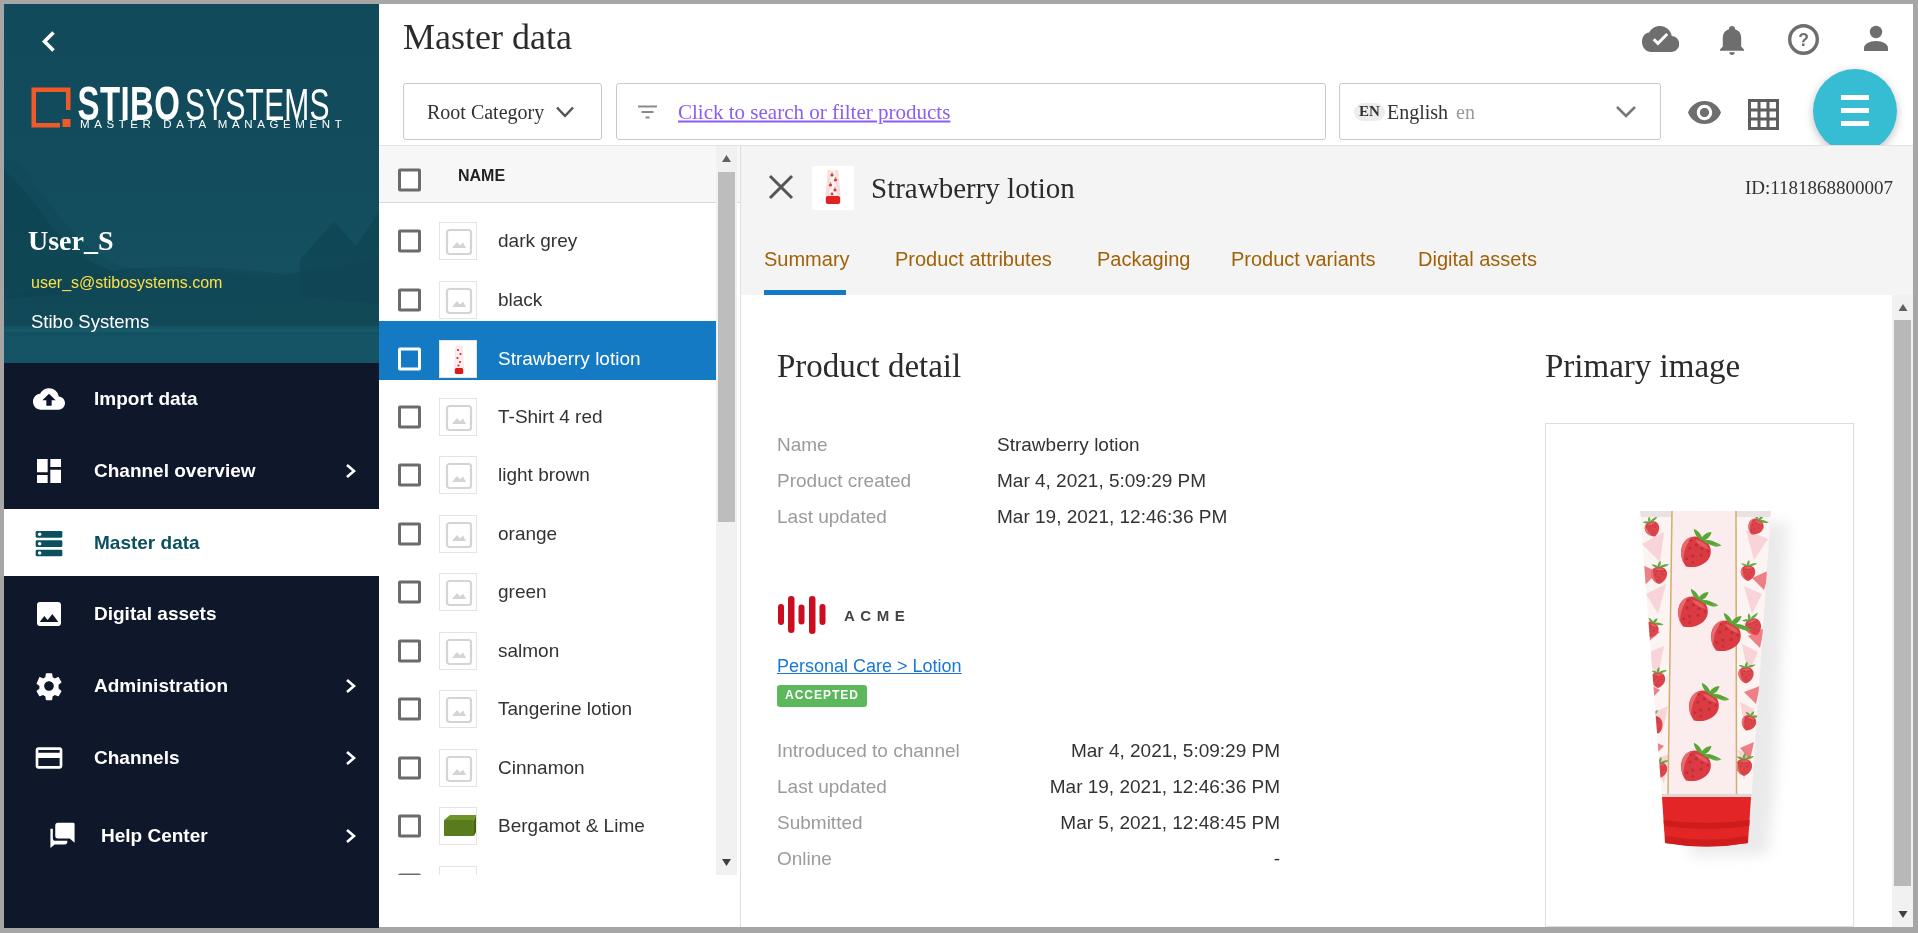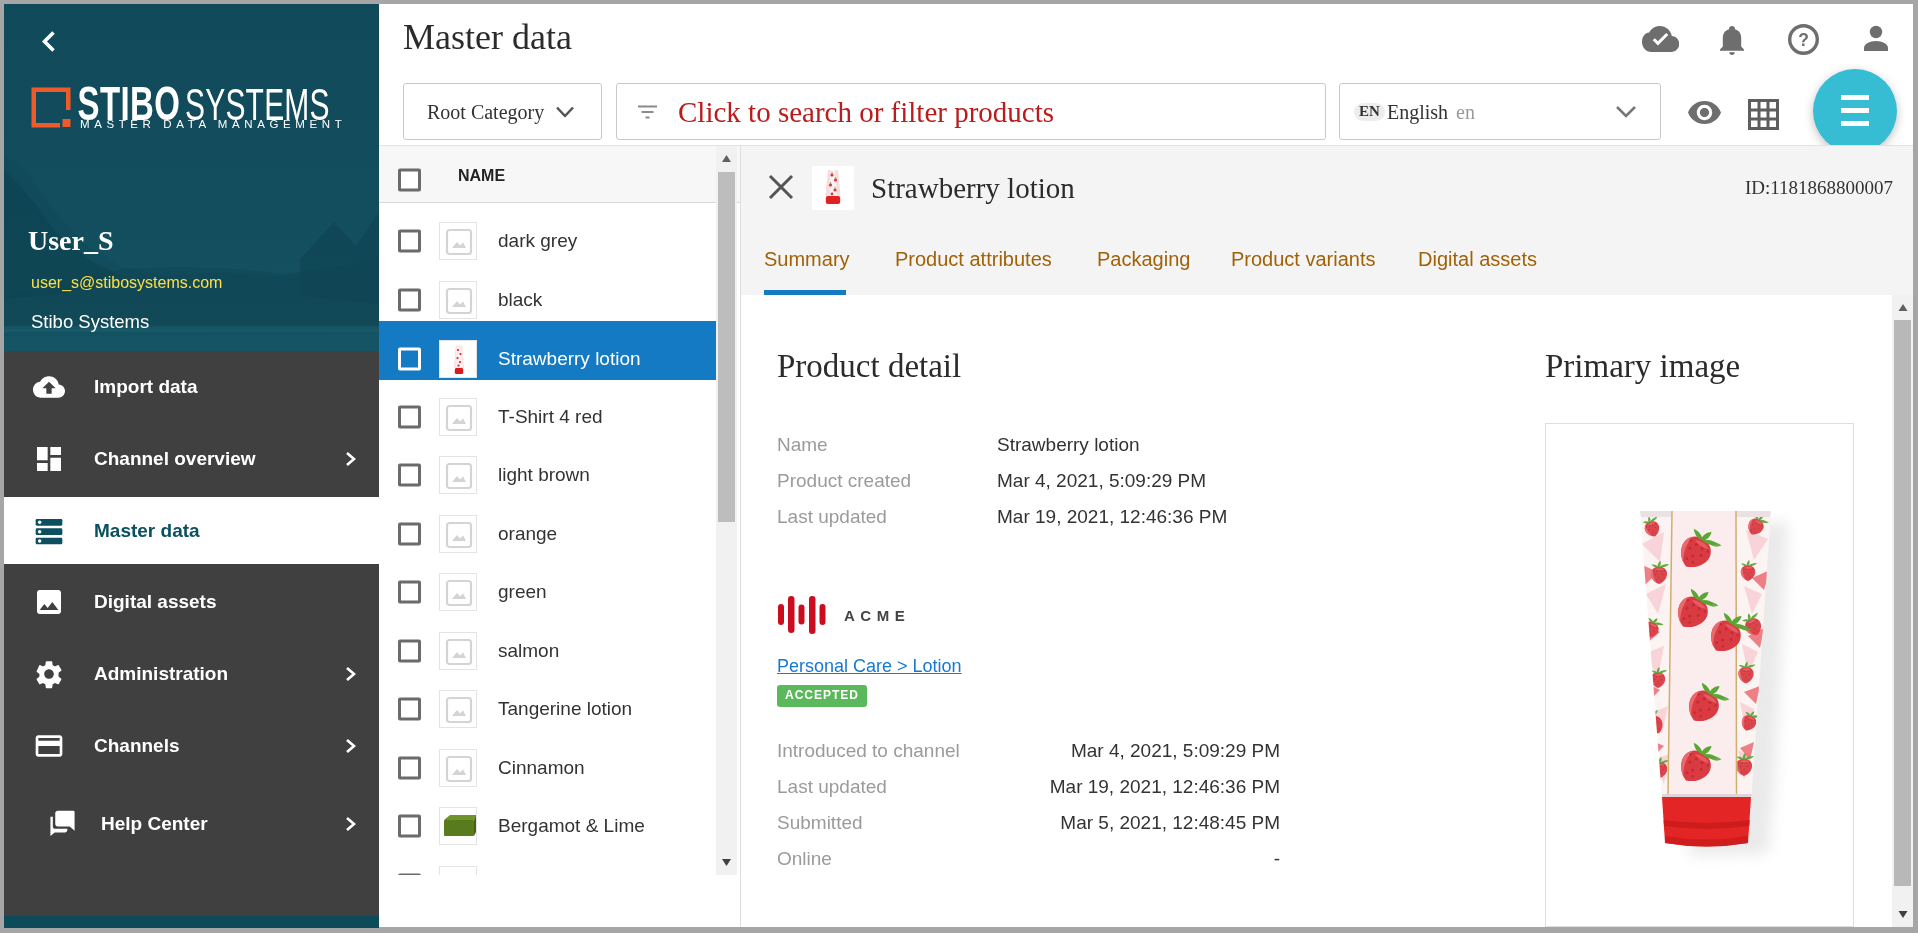--- a/index.html
+++ b/index.html
@@ -8,35 +8,35 @@
 .abs { position:absolute; }
 
 
 #sidebar { left:4px; top:4px; width:375px; height:924px; background:#0d4b5b; overflow:hidden; }
 #sidebar-photo { position:absolute; left:0; top:0; width:375px; height:359px; }
 #back-arrow { position:absolute; left:36px; top:26px; width:17px; height:23px; }
 #logo { position:absolute; left:27px; top:82px; width:314px; height:46px; }
 #user-name { position:absolute; left:24px; top:221px; color:#fff; font-family:"Liberation Serif",serif; font-weight:bold; font-size:28px; }
 #user-email { position:absolute; left:27px; top:270px; color:#fde047; font-size:16px; }
 #user-org { position:absolute; left:27px; top:307px; color:#fff; font-size:18.5px; }
-#menu { position:absolute; left:0; top:347px; width:375px; height:565px; background:#404040; }
+#menu { position:absolute; left:0; top:359px; width:375px; height:565px; background:#0f172a; }
 .mitem { position:absolute; left:0; width:375px; height:67px; color:#fff; }
 .mitem .micon { position:absolute; left:29px; top:50%; transform:translateY(-50%); width:32px; height:32px; }
 .mitem .mlabel { position:absolute; left:90px; top:50%; transform:translateY(-50%); font-size:19px; font-weight:bold; }
 .mitem .mchev { position:absolute; right:22px; top:50%; transform:translateY(-50%); width:14px; height:14px; }
 .mitem.active { background:#fff; color:#0b5060; }
 
 
 #topbar { left:379px; top:4px; width:1534px; height:141px; background:#fff; }
 #page-title { position:absolute; left:24px; top:12px; font-size:36px; color:#2b2b2b; font-family:"Liberation Serif",serif; }
 .tb-box { position:absolute; top:79px; height:57px; border:1px solid #c9c9c9; border-radius:3px; background:#fff; }
 #cat-box { left:24px; width:199px; }
 #cat-box .txt { position:absolute; left:23px; top:50%; transform:translateY(-50%); font-family:"Liberation Serif",serif; font-size:20px; color:#333; }
 #search-box { left:237px; width:710px; }
-#search-box .ph { position:absolute; left:61px; top:50%; transform:translateY(-50%); font-family:"Liberation Serif",serif; font-size:29px; color:#b91c1c; }
+#search-box .ph { position:absolute; left:61px; top:50%; transform:translateY(-50%); font-family:"Liberation Serif",serif; font-size:21px; color:#8b5cf6;text-decoration:underline; }
 #lang-box { left:960px; width:322px; }
 #en-badge { position:absolute; left:14px; top:50%; transform:translateY(-50%); background:#ededed; border-radius:9px; padding:0px 5px 1px; font-family:"Liberation Serif",serif; font-weight:bold; font-size:15px; color:#333; }
 #lang-box .lname { position:absolute; left:47px; top:50%; transform:translateY(-50%); font-family:"Liberation Serif",serif; font-size:20px; color:#333; }
 #lang-box .lcode { position:absolute; left:116px; top:50%; transform:translateY(-50%); font-family:"Liberation Serif",serif; font-size:20px; color:#9a9a9a; }
 #fab { position:absolute; left:1434px; top:65px; width:84px; height:84px; border-radius:50%; background:#36bdd4; box-shadow:0 3px 10px rgba(0,0,0,0.25); }
 #fab .bar { position:absolute; left:28px; width:28px; height:5px; background:#fff; }
 
 
 #listpanel { left:379px; top:145px; width:361px; height:782px; background:#fff; border-top:1px solid #e2e2e2; }
 #list-header { position:absolute; left:0; top:0; width:361px; height:57px; background:#f7f7f7; border-bottom:1px solid #d9d9d9; }

